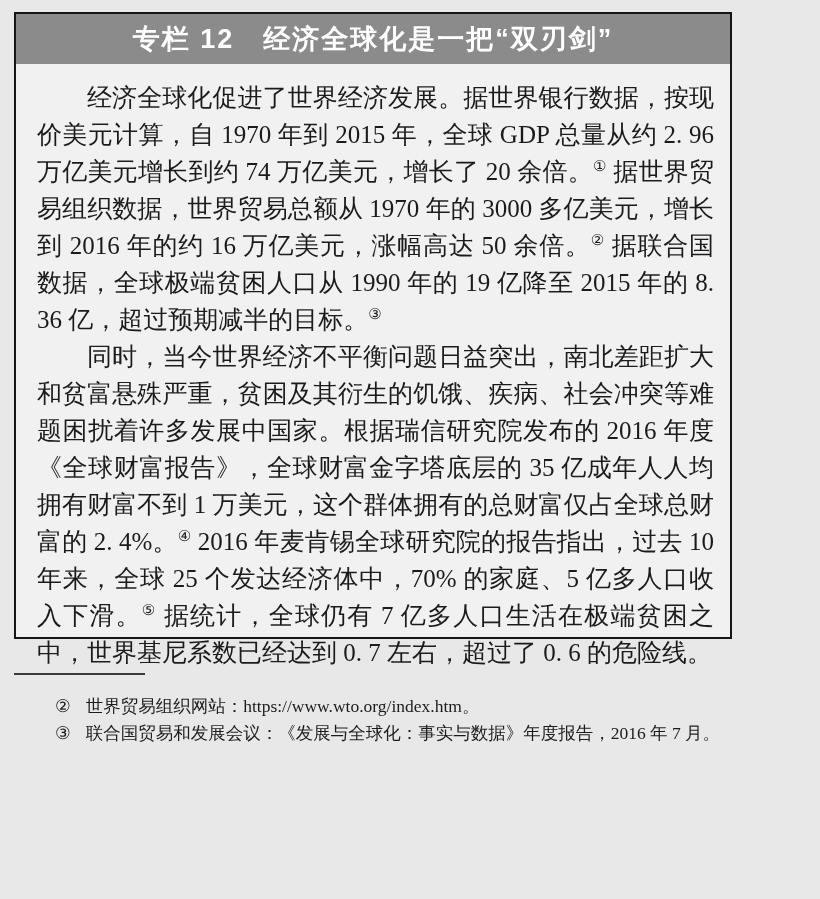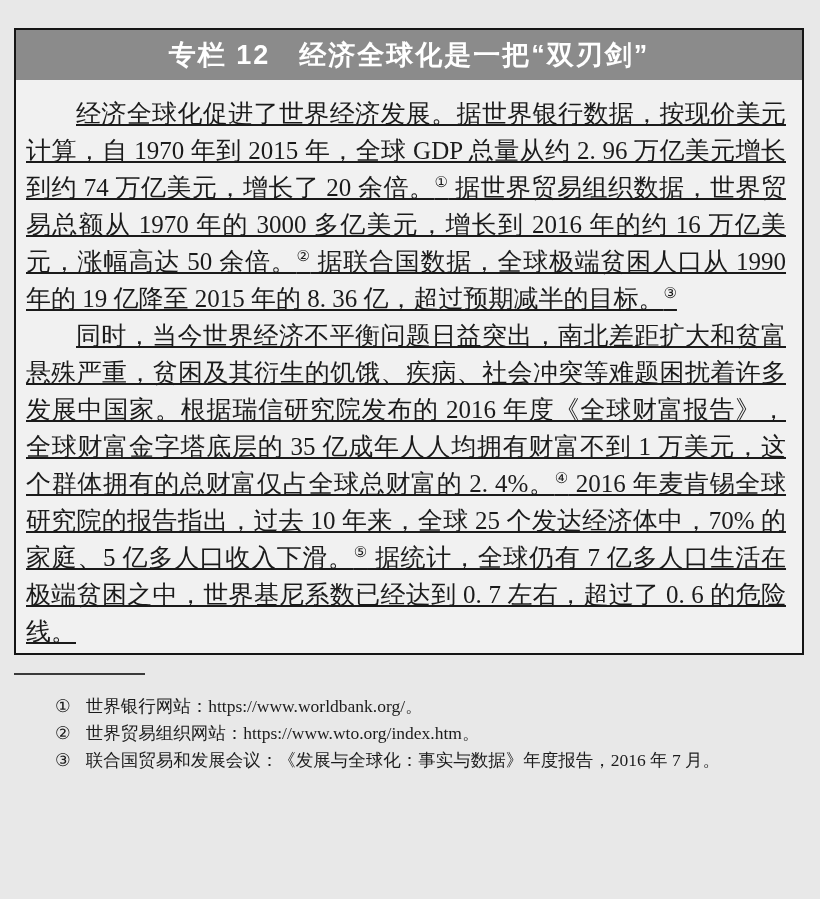--- a/index.html
+++ b/index.html
@@ -14,42 +14,41 @@
   body{
     width:820px;height:899px;
     background:var(--page-bg);
     font-family:"Liberation Serif","DejaVu Serif",serif;
     color:var(--ink);
     overflow:hidden;
     position:relative;
   }
   .page{position:absolute;inset:0;}
   .box{
-    position:absolute;left:14px;top:28px;width:790px;height:627px;
+    position:absolute;left:14px;top:12px;width:718px;height:627px;
     box-sizing:border-box;
     border:2px solid var(--border-ink);
     background:var(--box-bg);
   }
   .box-title{
     height:50px;
     background:var(--bar-bg);
     display:flex;align-items:center;justify-content:center;
     color:var(--title-color);
     font-family:"Liberation Sans","DejaVu Sans",sans-serif;
     font-weight:bold;
     font-size:27px;
     letter-spacing:2px;
   }
   .box-body{
-    padding:15px 16px 0 10px;
+    padding:15px 16px 0 21px;
     font-size:25px;
     line-height:37px;
     text-align:justify;
     overflow:hidden;
-    text-decoration:underline;
   }
   .box-body p{
     margin:0;
     text-indent:2em;
   }
   .box-body sup{
     font-size:0.6em;
     line-height:0;
     vertical-align:super;
   }
@@ -80,18 +79,17 @@
     </div>
     <div class="box-body">
         <p><span>经济全球化促进了世界经济发展。据世界银行数据，按现价美元计算，自 1970 年到 2015 年，全球 GDP 总量从约 2. 96 万亿美元增长到约 74 万亿美元，增长了 20 余倍。</span><sup>①</sup><span> 据世界贸易组织数据，世界贸易总额从 1970 年的 3000 多亿美元，增长到 2016 年的约 16 万亿美元，涨幅高达 50 余倍。</span><sup>②</sup><span> 据联合国数据，全球极端贫困人口从 1990 年的 19 亿降至 2015 年的 8. 36 亿，超过预期减半的目标。</span><sup>③</sup></p>
         <p><span>同时，当今世界经济不平衡问题日益突出，南北差距扩大和贫富悬殊严重，贫困及其衍生的饥饿、疾病、社会冲突等难题困扰着许多发展中国家。根据瑞信研究院发布的 2016 年度《全球财富报告》，全球财富金字塔底层的 35 亿成年人人均拥有财富不到 1 万美元，这个群体拥有的总财富仅占全球总财富的 2. 4%。</span><sup>④</sup><span> 2016 年麦肯锡全球研究院的报告指出，过去 10 年来，全球 25 个发达经济体中，70% 的家庭、5 亿多人口收入下滑。</span><sup>⑤</sup><span> 据统计，全球仍有 7 亿多人口生活在极端贫困之中，世界基尼系数已经达到 0. 7 左右，超过了 0. 6 的危险线。</span></p>
       </div>
   </div>
 
   <hr class="fn-rule">
 
   <div class="footnotes">
-      <p><span class="fn-num">①</span><span>世界银行网站：https://www.worldbank.org/。</span></p>
       <p><span class="fn-num">②</span><span>世界贸易组织网站：https://www.wto.org/index.htm。</span></p>
       <p><span class="fn-num">③</span><span>联合国贸易和发展会议：《发展与全球化：事实与数据》年度报告，2016 年 7 月。</span></p>
     </div>
 
 </div>
 
 </body></html>

